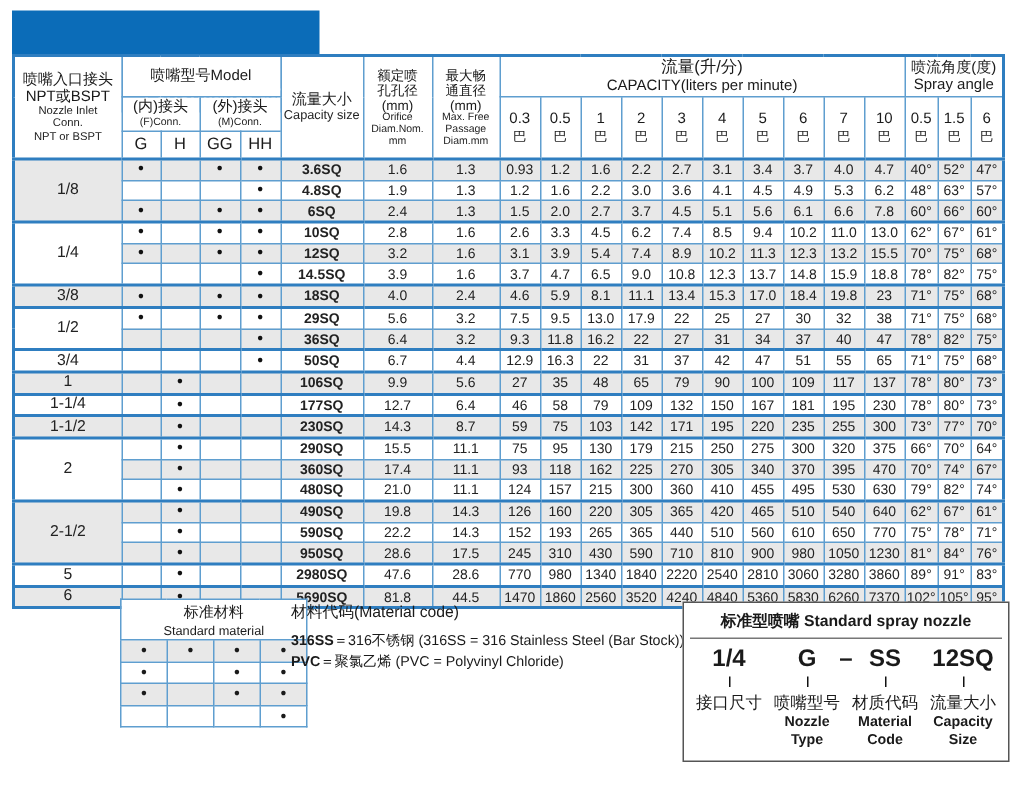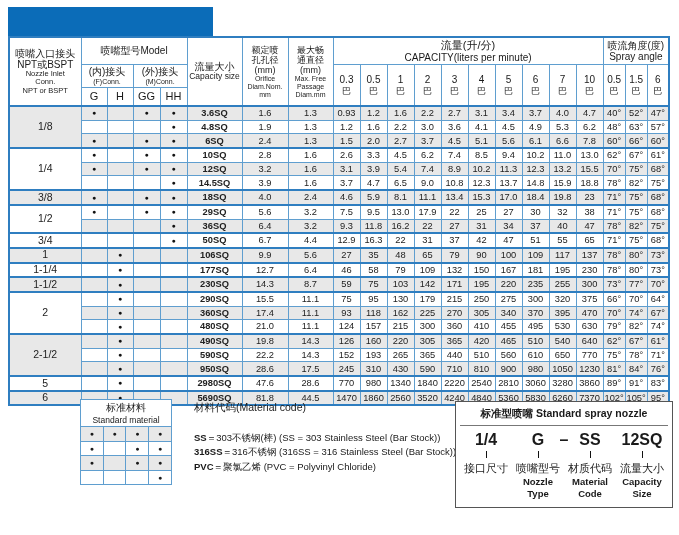--- a/index.html
+++ b/index.html
@@ -26,31 +26,31 @@
   .press-bar{font-size:9px;}
   table.main tbody td{height:12.7px;font-size:9.3px;color:#222;background:#fff;}
   table.main tbody tr.stripe td{background:#e8e8e8;}
   table.main tbody td.inlet-cell{background:#fff;font-size:10.5px;}
   table.main tbody td.size-cell{font-weight:bold;}
   table.main tbody td.dot-cell{font-size:7px;color:#111;}
   table.main tbody tr.group-start td{border-top:2px solid #2f7ec0;}
   table.main thead tr.r3 th{border-bottom:2px solid #2f7ec0;}
 
   
-  table.mat{position:absolute;left:80px;top:399px;width:92px;border-collapse:collapse;border:1.5px solid #2f7ec0;}
+  table.mat{position:absolute;left:80px;top:399px;width:125px;border-collapse:collapse;border:1.5px solid #2f7ec0;}
   table.mat th,table.mat td{border:1px solid #5f9ecf;padding:0;text-align:center;}
   table.mat th{height:26px;font-weight:normal;background:#fff;}
   table.mat td{height:13.5px;font-size:7px;background:#fff;}
   table.mat tr.stripe td{background:#e8e8e8;}
   .mat-zh{font-size:10px;}
   .mat-en{font-size:8.5px;}
 
   
   .legend{position:absolute;left:194px;top:401px;width:260px;}
-  .legend-title{font-size:10.5px;margin-bottom:16px;}
+  .legend-title{font-size:10.5px;margin-bottom:6px;}
   .legend-line{font-size:9.5px;line-height:14.4px;white-space:nowrap;}
   .legend-line b{font-size:9.5px;}
 
   
   .order{position:absolute;left:455px;top:398px;width:218px;}
   .order-title{display:flex;align-items:baseline;gap:6px;color:#e60012;}
   .order-title .zh{font-size:15px;font-weight:bold;}
   .order-title .en{font-size:11px;font-weight:bold;}
   .order-box{margin-top:3px;border:1px solid #555;padding:5px 4px 6px 4px;background:#fff;}
   .order-box-head{text-align:center;font-size:10.5px;font-weight:bold;padding-bottom:4px;border-bottom:1px solid #777;}
@@ -713,21 +713,20 @@
         <td></td>
         <td></td>
         <td>●</td>
       </tr>
     </tbody>
 </table>
 
 <div class="legend">
   <div class="legend-title">材料代码(Material code)</div>
   <div id="legend-lines">
-      <div class="legend-line"><b>SS</b><span>＝303不锈钢(棒)  (SS = 303 Stainless Steel (Bar Stock))</span></div>
       <div class="legend-line"><b>316SS</b><span>＝316不锈钢 (316SS = 316 Stainless Steel (Bar Stock))</span></div>
       <div class="legend-line"><b>PVC</b><span>＝聚氯乙烯 (PVC = Polyvinyl Chloride)</span></div>
     </div>
 </div>
 
 <div class="order">
   <div class="order-box">
     <div class="order-box-head">标准型喷嘴  Standard spray nozzle</div>
     <div class="order-grid" id="order-grid">
       <div class="order-dash">–</div>

